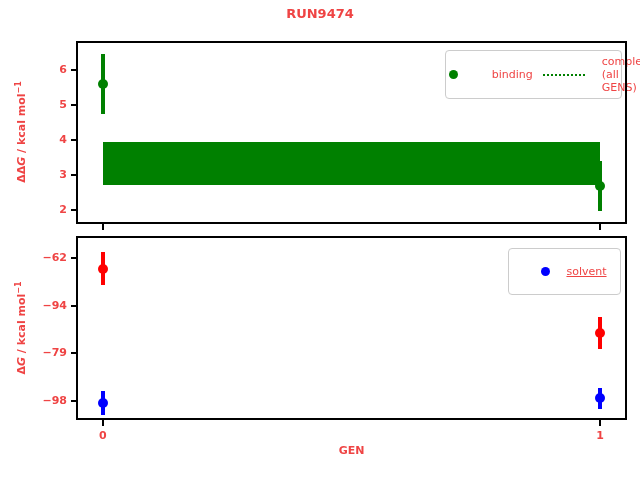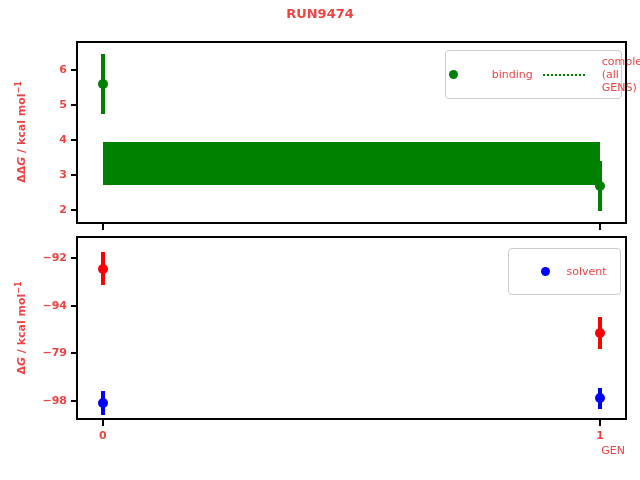--- a/index.html
+++ b/index.html
@@ -11,35 +11,35 @@
   .tickmark{position:absolute;background:#000;}
   .ticklabel{position:absolute;font-size:11px;font-weight:bold;line-height:15px;}
   .yticklabel{text-align:right;}
   .xticklabel{text-align:center;}
   .band{position:absolute;}
   .ebar{position:absolute;}
   .marker{position:absolute;width:10px;height:10px;border-radius:50%;}
   .ylabel{position:absolute;white-space:nowrap;font-size:11px;font-weight:bold;
           transform:translate(-50%,-50%) rotate(-90deg);}
   .ylabel sup{font-size:8px;}
-  .xlabel{position:absolute;left:78px;width:547px;top:444px;text-align:right;
-          font-size:11px;font-weight:normal;}
+  .xlabel{position:absolute;left:78px;width:547px;top:444px;text-align:center;
+          font-size:11px;font-weight:bold;}
   .legend{position:absolute;background:rgba(255,255,255,0.92);border:1px solid #cccccc;
           border-radius:4px;font-size:11px;display:flex;flex-direction:row;
           justify-content:center;gap:5px;box-sizing:border-box;}
   .legend-row{display:flex;align-items:center;}
   .handle{display:flex;justify-content:center;align-items:center;flex:none;}
   .dot{width:9px;height:9px;border-radius:50%;}
   .dotted{width:42px;height:0;border-top:2px dotted #000;}
   #legend-top{left:445px;top:50px;width:177px;height:49px;padding-left:9px;}
   #legend-top .handle{width:52px;}
   #legend-top .legend-label{margin-left:12px;}
   #legend-bottom{left:508px;top:248px;width:113px;height:47px;padding-left:9px;}
   #legend-bottom .handle{width:28px;}
-  #legend-bottom .legend-label{margin-left:7px;}
+  #legend-bottom .legend-label{margin-left:7px;text-decoration:underline;}
 </style>
 </head>
 <body>
 
 <div class="figure" id="figure">
 
   <div class="suptitle">RUN9474</div>
 
   <div class="ylabel" style="left:21px;top:132px">
     <span>ΔΔ</span><i>G</i><span> / kcal mol</span><sup>−1</sup>
@@ -88,21 +88,21 @@
     <div class="ticklabel yticklabel" style="left: 27px; top: 61.9726px; width: 40px;">6</div>
     <div class="tickmark" style="left: 101.864px; top: 224px; width: 2px; height: 6px;"></div>
     <div class="tickmark" style="left: 599.136px; top: 224px; width: 2px; height: 6px;"></div>
     <div class="band" style="left: 102.864px; top: 142.133px; width: 497.273px; height: 42.7358px; background: rgb(0, 128, 0);"></div>
     <div class="ebar" style="left: 100.864px; top: 54.2094px; width: 4px; height: 59.5499px; background: rgb(0, 128, 0);"></div>
     <div class="ebar" style="left: 598.136px; top: 161.049px; width: 4px; height: 50.4423px; background: rgb(0, 128, 0);"></div>
     <div class="marker" style="left: 97.8636px; top: 78.9843px; background: rgb(0, 128, 0);"></div>
     <div class="marker" style="left: 595.136px; top: 181.27px; background: rgb(0, 128, 0);"></div>
     <div class="frame" style="left: 76px; top: 236px; width: 551px; height: 184px;"></div>
     <div class="tickmark" style="left: 71px; top: 257px; width: 6px; height: 2px;"></div>
-    <div class="ticklabel yticklabel" style="left: 27px; top: 250px; width: 40px;">−92</div>
+    <div class="ticklabel yticklabel" style="left: 27px; top: 250px; width: 40px;">−62</div>
     <div class="tickmark" style="left: 71px; top: 304.619px; width: 6px; height: 2px;"></div>
     <div class="ticklabel yticklabel" style="left: 27px; top: 298px; width: 40px;">−94</div>
     <div class="tickmark" style="left: 71px; top: 352.238px; width: 6px; height: 2px;"></div>
     <div class="ticklabel yticklabel" style="left: 27px; top: 345.238px; width: 40px;">−79</div>
     <div class="tickmark" style="left: 71px; top: 399.857px; width: 6px; height: 2px;"></div>
     <div class="ticklabel yticklabel" style="left: 27px; top: 393px; width: 40px;">−98</div>
     <div class="tickmark" style="left: 101.864px; top: 420px; width: 2px; height: 6px;"></div>
     <div class="ticklabel xticklabel" style="left: 87.8636px; top: 428px; width: 30px;">0</div>
     <div class="tickmark" style="left: 599.136px; top: 420px; width: 2px; height: 6px;"></div>
     <div class="ticklabel xticklabel" style="left: 585.136px; top: 428px; width: 30px;">1</div>

